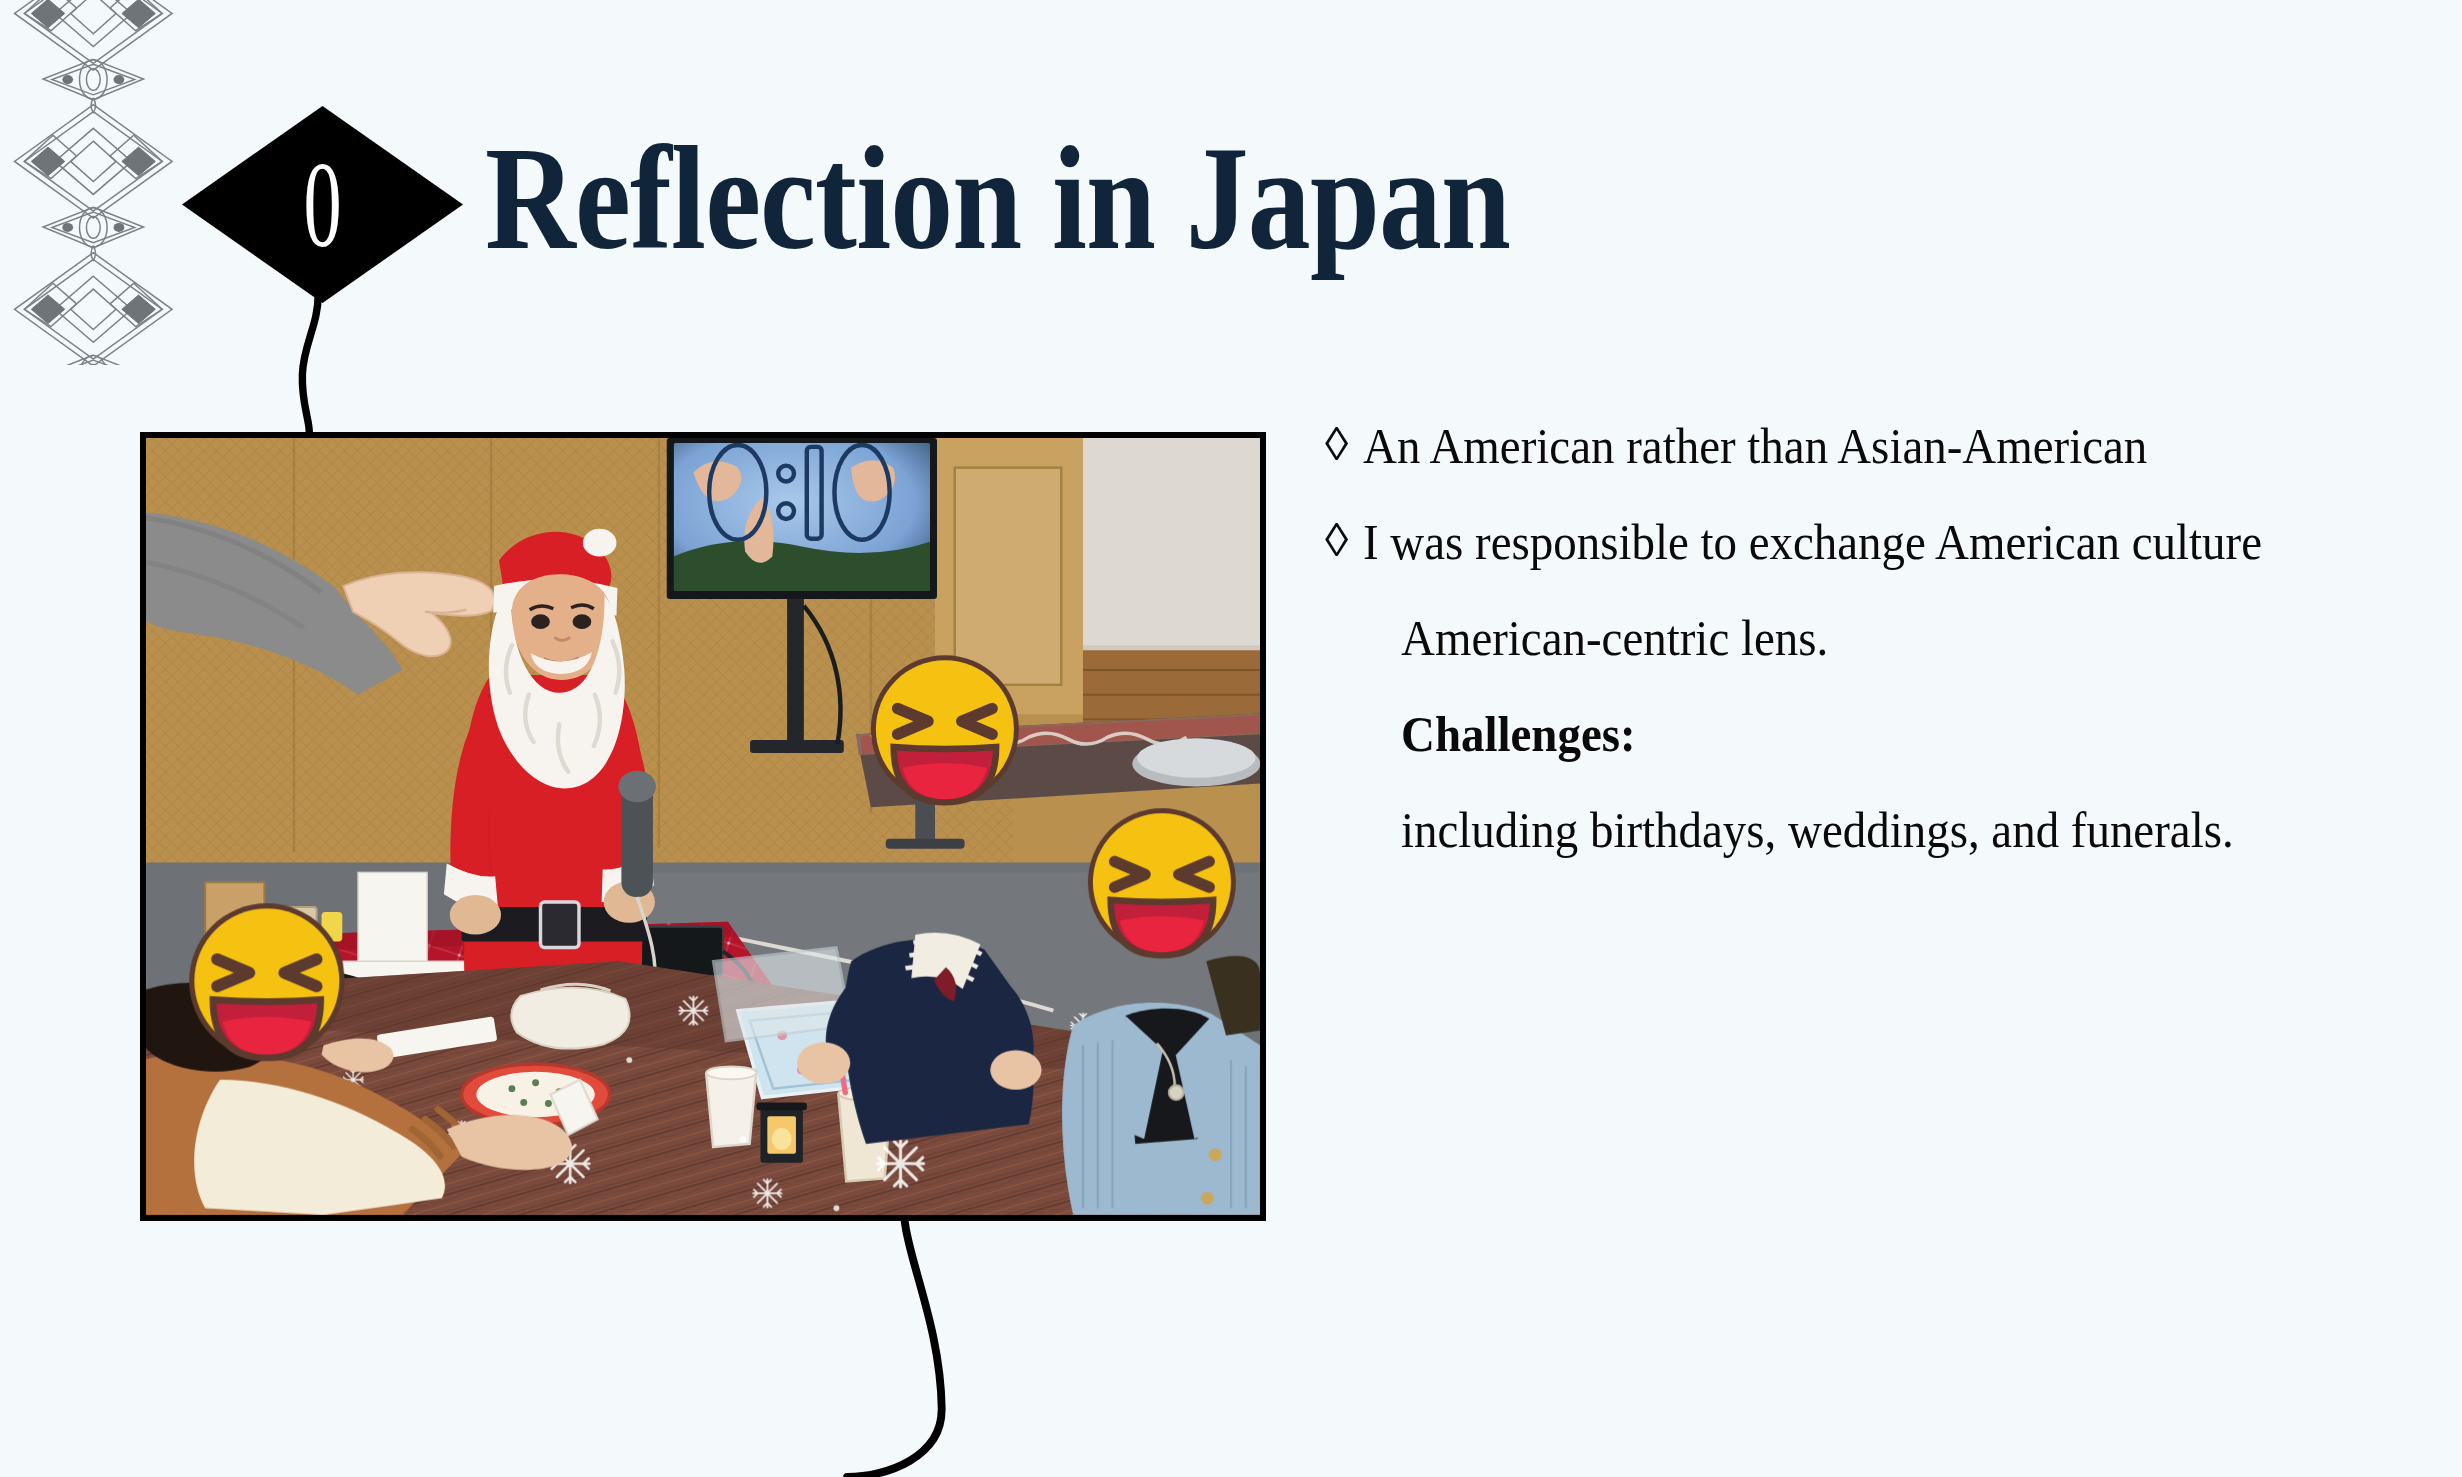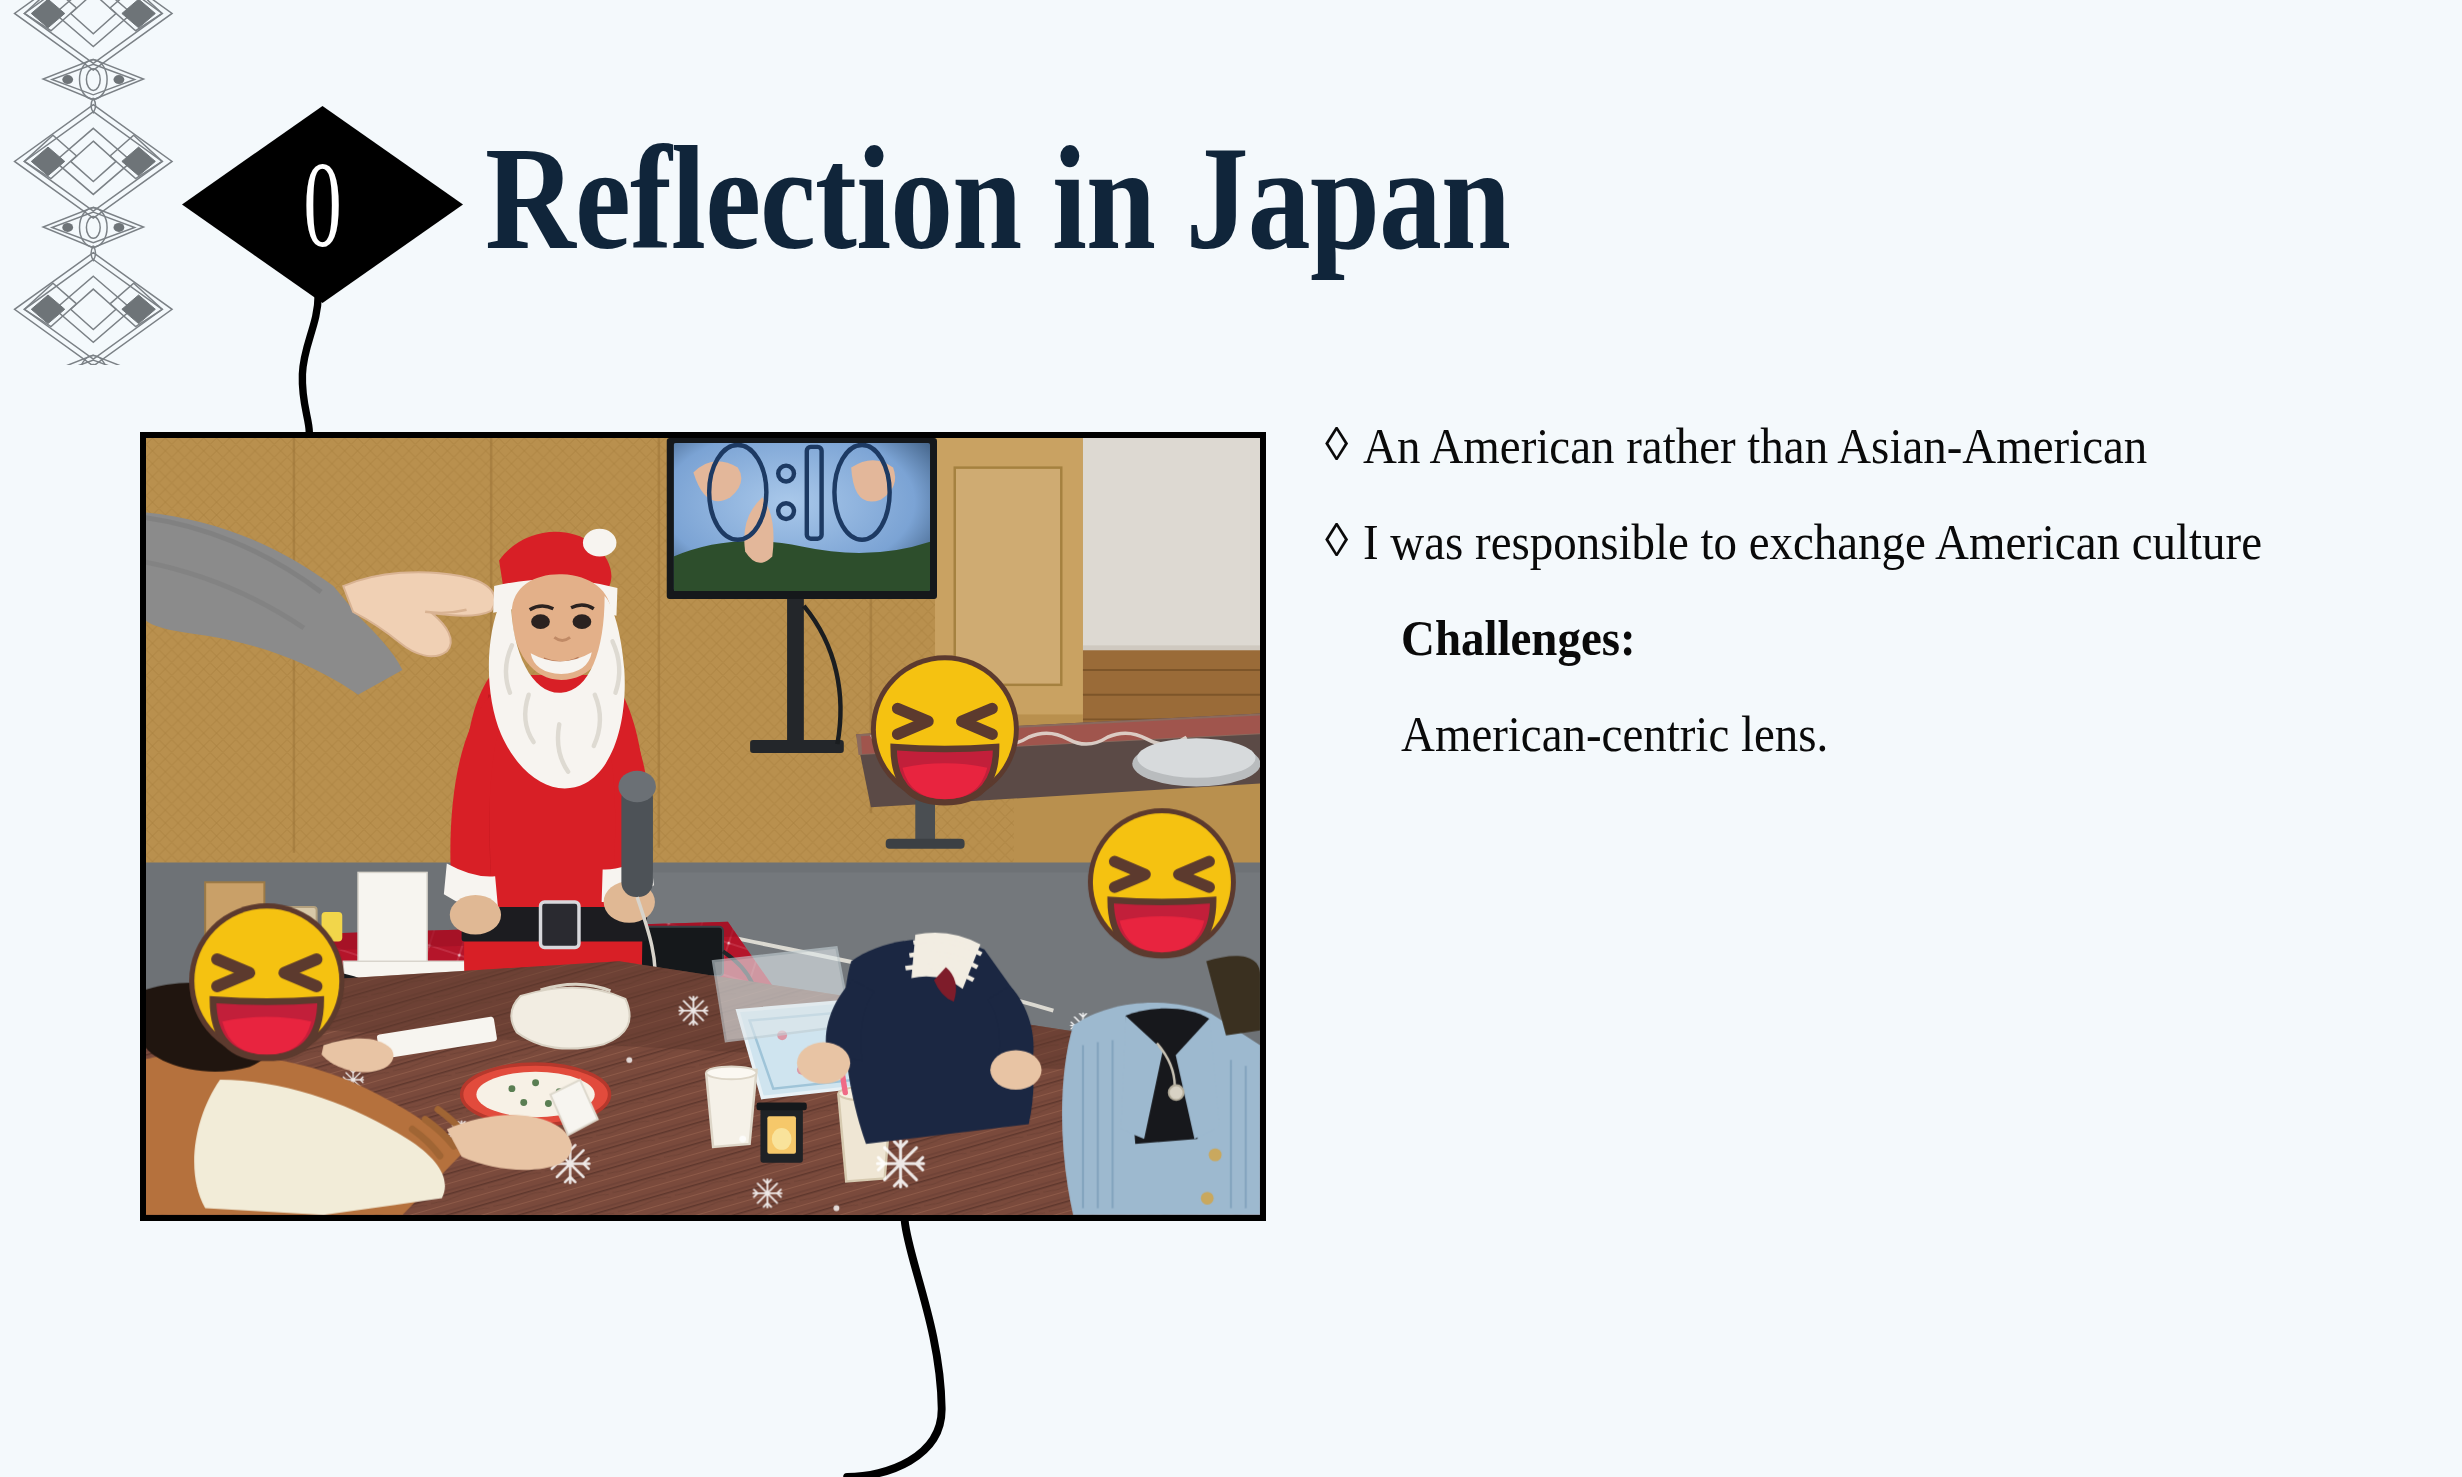--- a/index.html
+++ b/index.html
@@ -492,28 +492,32 @@
       <span class="bullet">◊</span>
       <span class="txt">An American rather than Asian-American</span>
     </div>
 
     <div class="line">
       <span class="bullet">◊</span>
       <span class="txt">I was responsible to exchange American culture</span>
     </div>
 
 
+    <div class="line nb indent">
+      <span class="bullet">◊</span>
+      <span class="txt">American-centric lens.</span>
+    </div>
+
     <div class="line nb indent bold">
       <span class="bullet">◊</span>
       <span class="txt">Challenges:</span>
     </div>
 
+
+
     <div class="line nb indent">
       <span class="bullet">◊</span>
-      <span class="txt">American-centric lens.</span>
+      <span class="txt">including birthdays, weddings, and funerals.</span>
     </div>
-
-
-
 
   </div>
 </div>
 
 
 </body></html>

